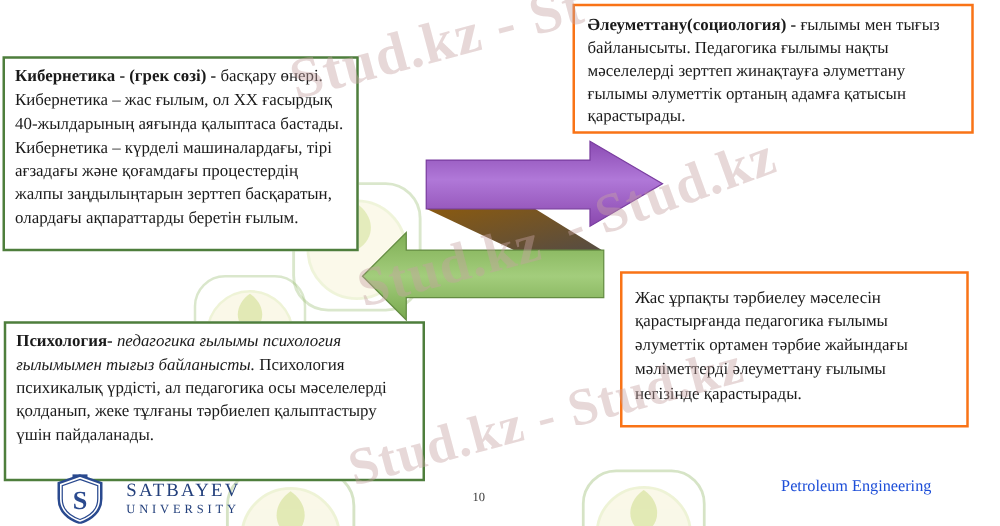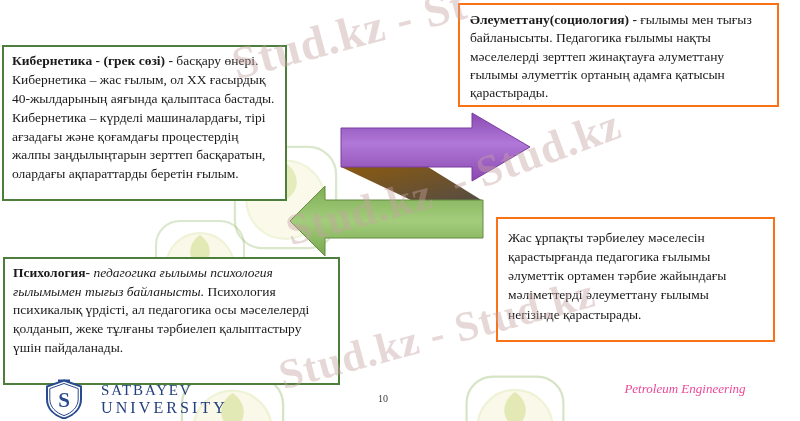--- a/index.html
+++ b/index.html
@@ -26,23 +26,23 @@
   #wm1{left:233px;top:38px;font-size:46px;transform:rotate(-15deg);}
   #wm2{left:452px;top:158px;transform:rotate(-20deg);}
   #wm3{left:287px;top:206px;transform:rotate(-15deg);}
   #wm4{left:280px;top:352px;font-size:42px;transform:rotate(-15deg);}
   .leaf{position:absolute;opacity:0.85;}
   
   .logo-wrap{position:absolute;left:44px;top:379px;display:flex;align-items:center;}
   .logo-shield{width:40px;height:40px;}
   .logo-text{margin-left:17px;color:#24407c;}
   .logo-line1{font-size:15px;letter-spacing:1.8px;font-weight:500;}
-  .logo-line2{font-size:16px;letter-spacing:3.1px;margin-top:0px;}
+  .logo-line2{font-size:10px;letter-spacing:3.1px;margin-top:0px;}
   .page-num{position:absolute;left:378px;top:393px;width:22px;font-size:10px;color:#3a3a3a;}
-  .dept{position:absolute;left:595px;top:381px;width:180px;text-align:center;font-size:13px;line-height:1.16;color:#ec4899;font-style:italic;}
+  .dept{position:absolute;left:595px;top:381px;width:180px;text-align:center;font-size:13px;line-height:1.16;color:#1d4ed8;}
 </style>
 </head>
 <body>
 
 <div class="slide">
 
   <svg class="leaf" style="left:182px;top:52px;width:100px;height:100px;" viewBox="0 0 100 100">
     <rect x="6" y="6" width="88" height="88" rx="24" fill="none" stroke="#9fc07a" stroke-width="2" opacity="0.5"></rect>
     <circle cx="50" cy="52" r="34" fill="#f3efc9" opacity="0.5" stroke="#d8e3a0" stroke-width="2"></circle>
     <circle cx="50" cy="52" r="26" fill="#eaf0bd" opacity="0.5"></circle>

